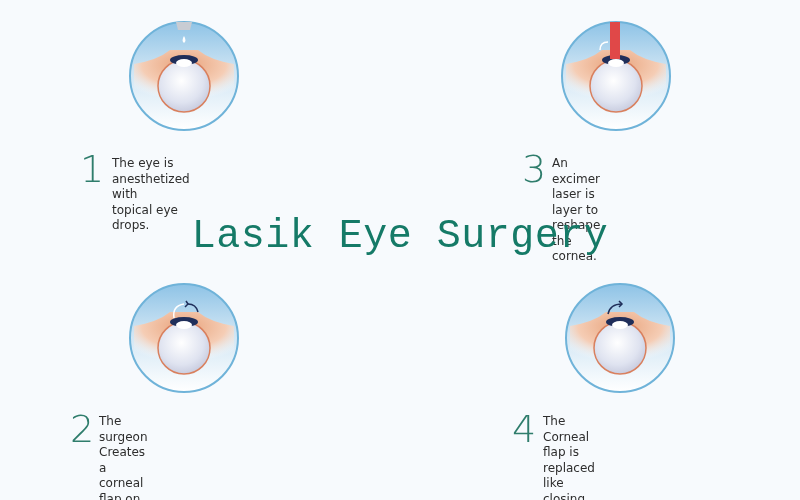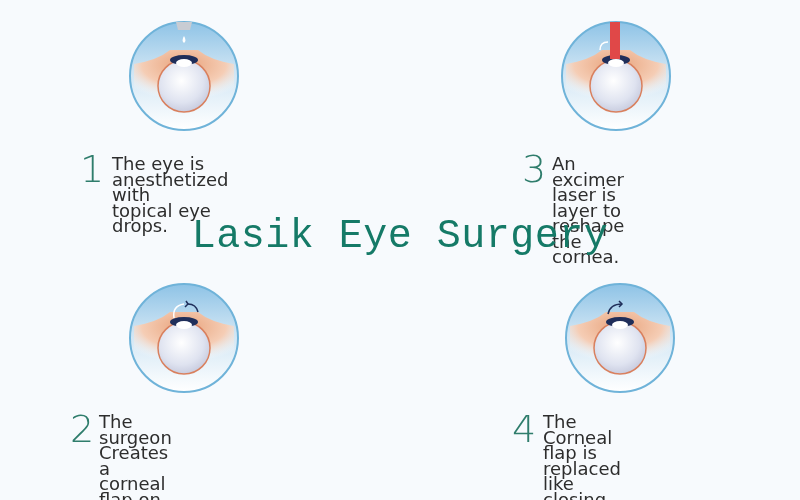--- a/index.html
+++ b/index.html
@@ -1,20 +1,20 @@
 <!DOCTYPE html>
 <html><head>
 <meta charset="utf-8">
 <style>
   html, body { margin:0; padding:0; }
   body { width:800px; height:500px; background:#f7fafd; position:relative; overflow:hidden; font-family:"DejaVu Sans", sans-serif; }
   .step { position:absolute; }
   .circle { position:absolute; width:112px; height:112px; }
   .num { position:absolute; font-family:"DejaVu Sans", sans-serif; color:#2f7d6c; font-size:38px; line-height:38px; font-weight:300; }
-  .desc { position:absolute; font-size:18px; line-height:15.5px; color:#2d2d2d; white-space:pre-line; }
+  .desc { position:absolute; font-size:12px; line-height:15.5px; color:#2d2d2d; white-space:pre-line; }
   .title { position:absolute; left:0; width:800px; top:214px; text-align:center; font-family:Liberation Mono, monospace; font-size:40px; color:#157a67; letter-spacing:0.5px; }
 </style>
 </head>
 <body>
 
 <svg width="0" height="0" style="position:absolute">
   <defs>
     <linearGradient id="bgGrad" x1="0" y1="0" x2="0" y2="1">
       <stop offset="0" stop-color="#8ec3e6"></stop>
       <stop offset="0.45" stop-color="#cfe5f4"></stop>

